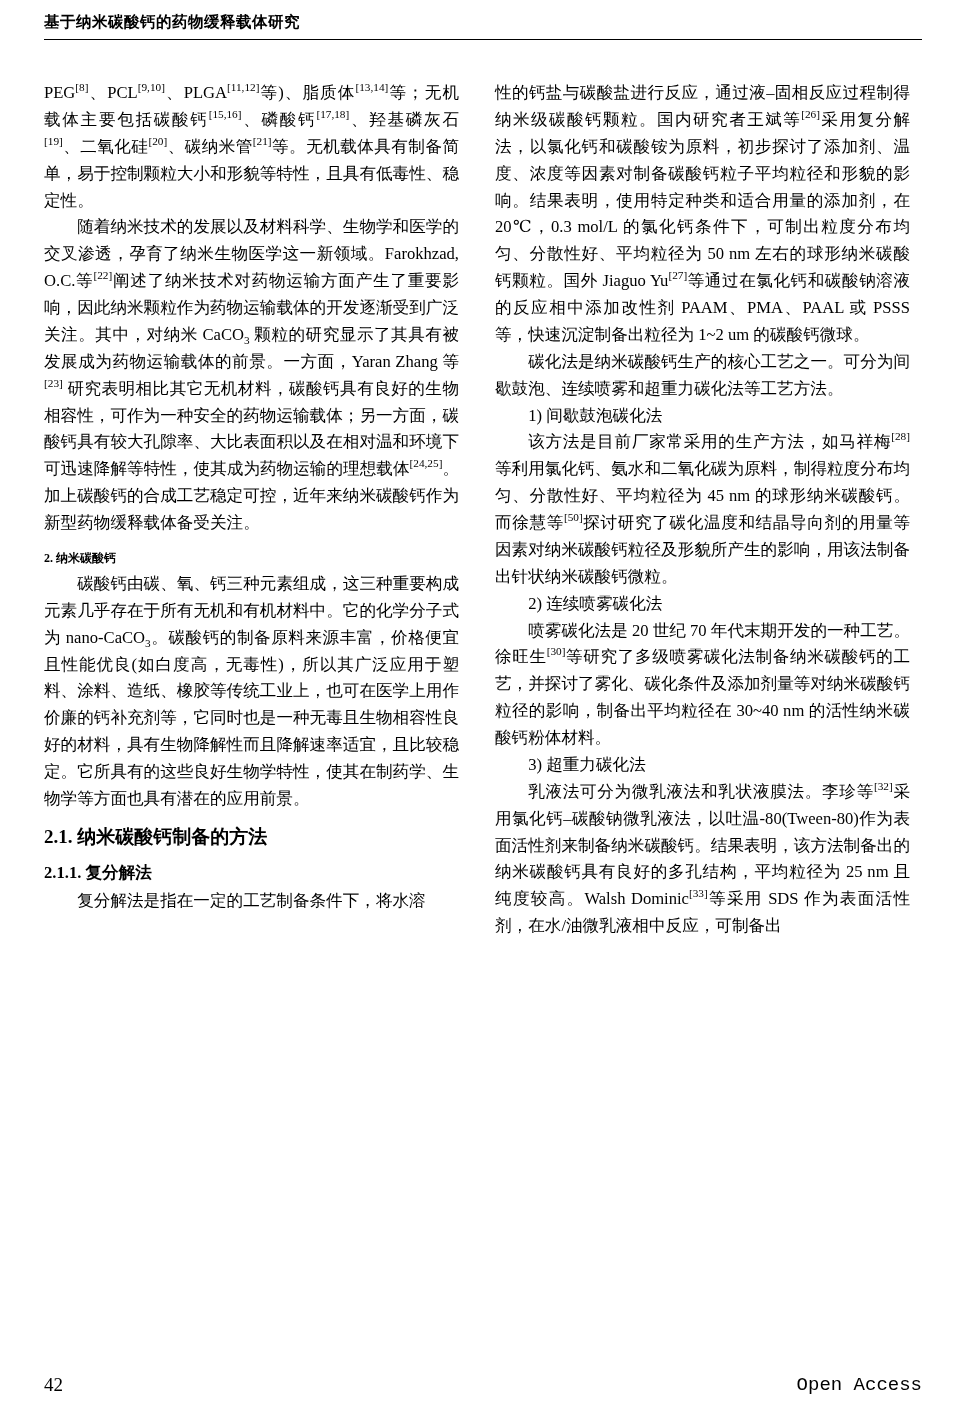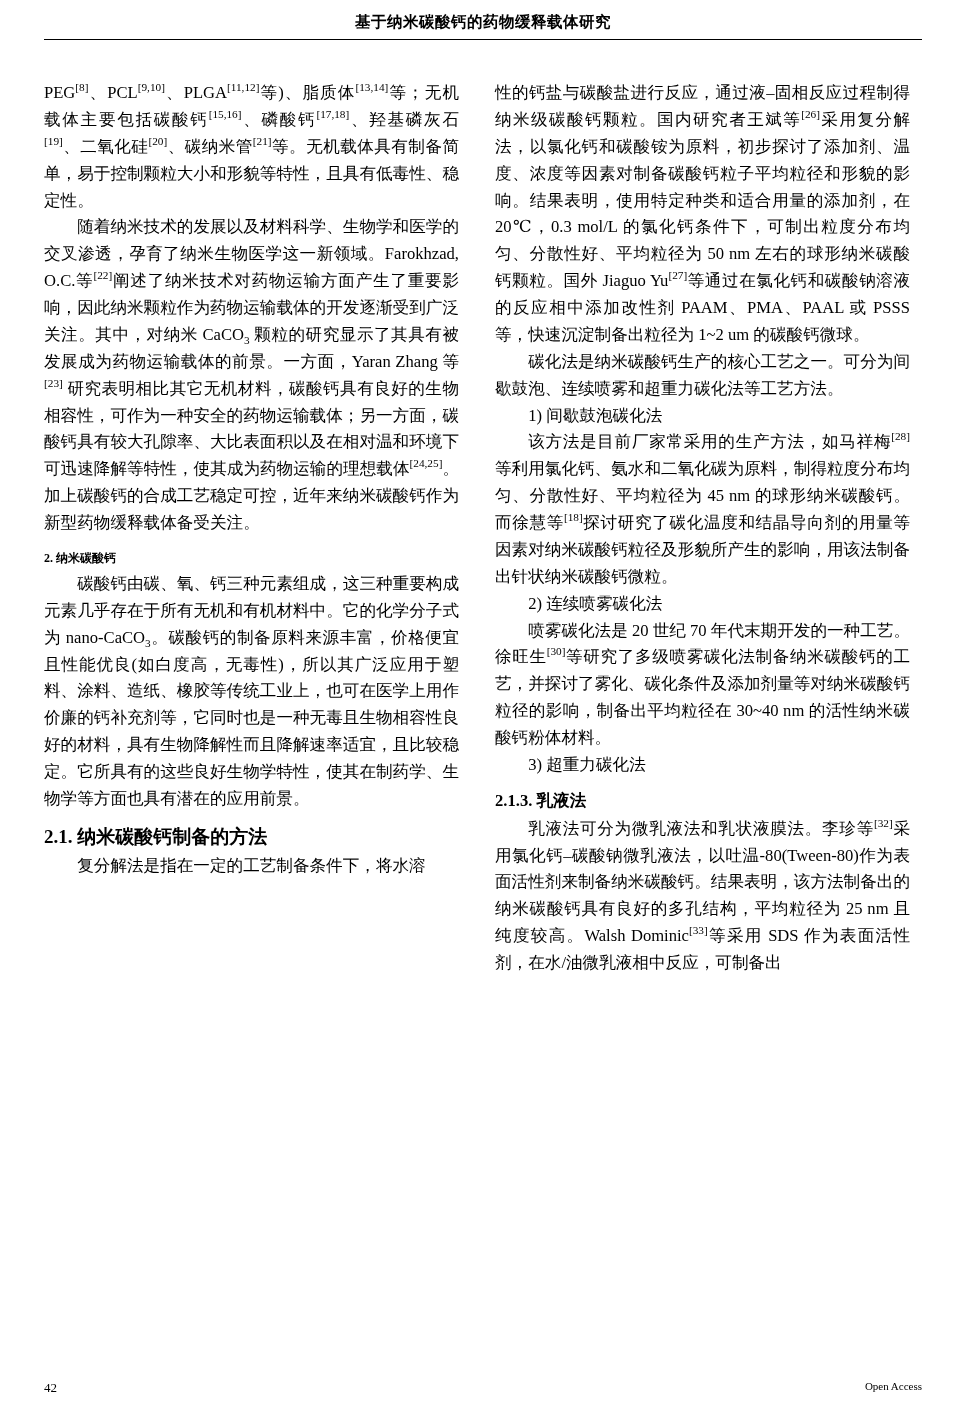--- a/index.html
+++ b/index.html
@@ -17,21 +17,21 @@
   }
   .page {
     position: relative;
     width: 966px;
     height: 1414px;
     box-sizing: border-box;
     padding: 0 44px;
   }
   
   .runhead {
-    text-align: center;
+    text-align: left;
     font-size: 15.5px;
     font-weight: bold;
     letter-spacing: 0.5px;
     padding-top: 12px;
     padding-bottom: 6px;
   }
   .runhead-rule {
     border-bottom: 1px solid #000;
     margin: 0 0 16px 0;
   }
@@ -87,22 +87,22 @@
   
   .footer {
     position: absolute;
     left: 44px;
     right: 44px;
     bottom: 18px;
     display: flex;
     justify-content: space-between;
     font-size: 16px;
   }
-  .footer .pageno { font-size: 13px; }
-  .footer .oa { font-size: 11px; }
+  .footer .pageno { font-size: 19px; }
+  .footer .oa { font-size: 19px; font-family: Liberation Mono, monospace; }
 </style>
 </head>
 <body>
 
 <div class="page">
 
   <div class="runhead">基于纳米碳酸钙的药物缓释载体研究</div>
   <div class="runhead-rule"></div>
 
   <div class="columns">
@@ -113,41 +113,41 @@
 
       <p class="ind"><span>随着纳米技术的发展以及材料科学、生物学和医学的交叉渗透，孕育了纳米生物医学这一新领域。Farokhzad, O.C.等</span><sup>[22]</sup><span>阐述了纳米技术对药物运输方面产生了重要影响，因此纳米颗粒作为药物运输载体的开发逐渐受到广泛关注。其中，对纳米 CaCO</span><sub>3</sub><span> 颗粒的研究显示了其具有被发展成为药物运输载体的前景。一方面，Yaran Zhang 等</span><sup>[23]</sup><span> 研究表明相比其它无机材料，碳酸钙具有良好的生物相容性，可作为一种安全的药物运输载体；另一方面，碳酸钙具有较大孔隙率、大比表面积以及在相对温和环境下可迅速降解等特性，使其成为药物运输的理想载体</span><sup>[24,25]</sup><span>。加上碳酸钙的合成工艺稳定可控，近年来纳米碳酸钙作为新型药物缓释载体备受关注。</span></p>
 
       <div class="h2">2. 纳米碳酸钙</div>
 
       <p class="ind"><span>碳酸钙由碳、氧、钙三种元素组成，这三种重要构成元素几乎存在于所有无机和有机材料中。它的化学分子式为 nano-CaCO</span><sub>3</sub><span>。碳酸钙的制备原料来源丰富，价格便宜且性能优良(如白度高，无毒性)，所以其广泛应用于塑料、涂料、造纸、橡胶等传统工业上，也可在医学上用作价廉的钙补充剂等，它同时也是一种无毒且生物相容性良好的材料，具有生物降解性而且降解速率适宜，且比较稳定。它所具有的这些良好生物学特性，使其在制药学、生物学等方面也具有潜在的应用前景。</span></p>
 
       <div class="h3">2.1. 纳米碳酸钙制备的方法</div>
 
 
+      <div class="h4">2.1.1. 复分解法</div>
 
       <p class="ind">复分解法是指在一定的工艺制备条件下，将水溶</p>
 
     </div>
 
     <div class="col">
 
       <p><span>性的钙盐与碳酸盐进行反应，通过液–固相反应过程制得纳米级碳酸钙颗粒。国内研究者王斌等</span><sup>[26]</sup><span>采用复分解法，以氯化钙和碳酸铵为原料，初步探讨了添加剂、温度、浓度等因素对制备碳酸钙粒子平均粒径和形貌的影响。结果表明，使用特定种类和适合用量的添加剂，在 20℃，0.3 mol/L 的氯化钙条件下，可制出粒度分布均匀、分散性好、平均粒径为 50 nm 左右的球形纳米碳酸钙颗粒。国外 Jiaguo Yu</span><sup>[27]</sup><span>等通过在氯化钙和碳酸钠溶液的反应相中添加改性剂 PAAM、PMA、PAAL 或 PSSS 等，快速沉淀制备出粒径为 1~2 um 的碳酸钙微球。</span></p>
 
 
       <p class="ind">碳化法是纳米碳酸钙生产的核心工艺之一。可分为间歇鼓泡、连续喷雾和超重力碳化法等工艺方法。</p>
 
       <p class="ind">1) 间歇鼓泡碳化法</p>
-      <p class="ind"><span>该方法是目前厂家常采用的生产方法，如马祥梅</span><sup>[28]</sup><span>等利用氯化钙、氨水和二氧化碳为原料，制得粒度分布均匀、分散性好、平均粒径为 45 nm 的球形纳米碳酸钙。而徐慧等</span><sup>[18]</sup><span>探讨研究了碳化温度和结晶导向剂的用量等因素对纳米碳酸钙粒径及形貌所产生的影响，用该法制备出针状纳米碳酸钙微粒。</span></p>
+      <p class="ind"><span>该方法是目前厂家常采用的生产方法，如马祥梅</span><sup>[28]</sup><span>等利用氯化钙、氨水和二氧化碳为原料，制得粒度分布均匀、分散性好、平均粒径为 45 nm 的球形纳米碳酸钙。而徐慧等</span><sup>[50]</sup><span>探讨研究了碳化温度和结晶导向剂的用量等因素对纳米碳酸钙粒径及形貌所产生的影响，用该法制备出针状纳米碳酸钙微粒。</span></p>
 
       <p class="ind">2) 连续喷雾碳化法</p>
       <p class="ind"><span>喷雾碳化法是 20 世纪 70 年代末期开发的一种工艺。徐旺生</span><sup>[30]</sup><span>等研究了多级喷雾碳化法制备纳米碳酸钙的工艺，并探讨了雾化、碳化条件及添加剂量等对纳米碳酸钙粒径的影响，制备出平均粒径在 30~40 nm 的活性纳米碳酸钙粉体材料。</span></p>
 
       <p class="ind">3) 超重力碳化法</p>
 
-      <div class="h4">2.1.3. 乳液法</div>
 
       <p class="ind"><span>乳液法可分为微乳液法和乳状液膜法。李珍等</span><sup>[32]</sup><span>采用氯化钙–碳酸钠微乳液法，以吐温-80(Tween-80)作为表面活性剂来制备纳米碳酸钙。结果表明，该方法制备出的纳米碳酸钙具有良好的多孔结构，平均粒径为 25 nm 且纯度较高。Walsh Dominic</span><sup>[33]</sup><span>等采用 SDS 作为表面活性剂，在水/油微乳液相中反应，可制备出</span></p>
 
     </div>
   </div>
 
   <div class="footer">
     <div class="pageno">42</div>
     <div class="oa">Open Access</div>
   </div>

